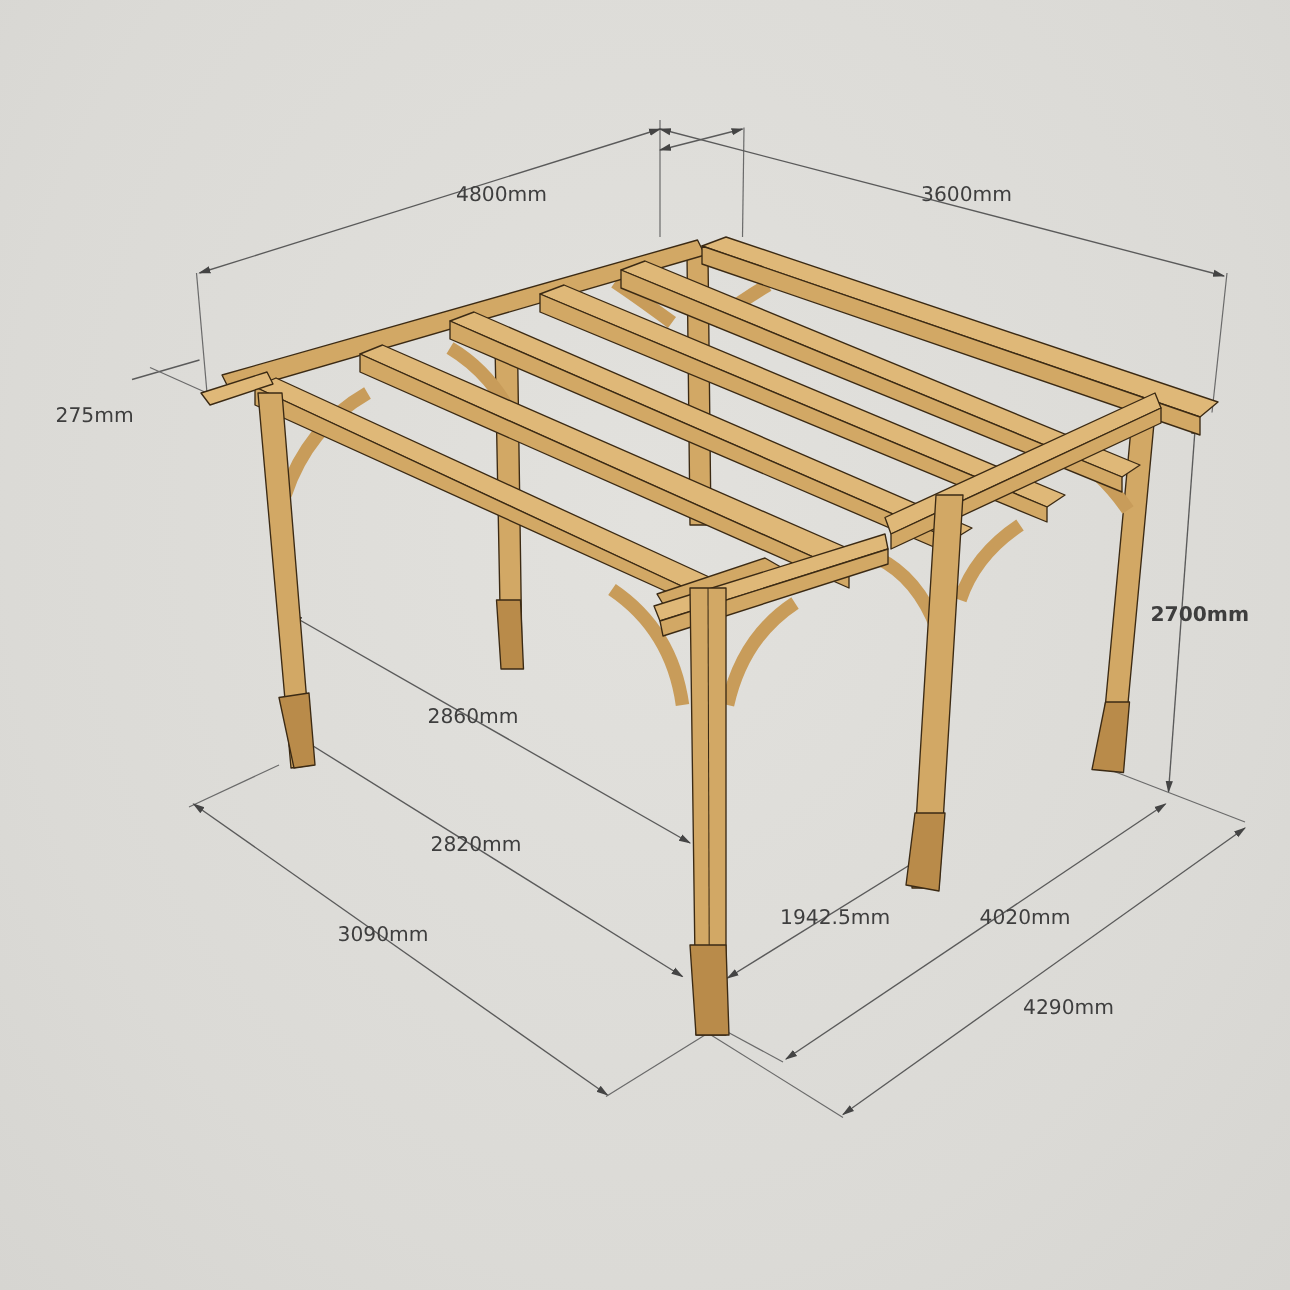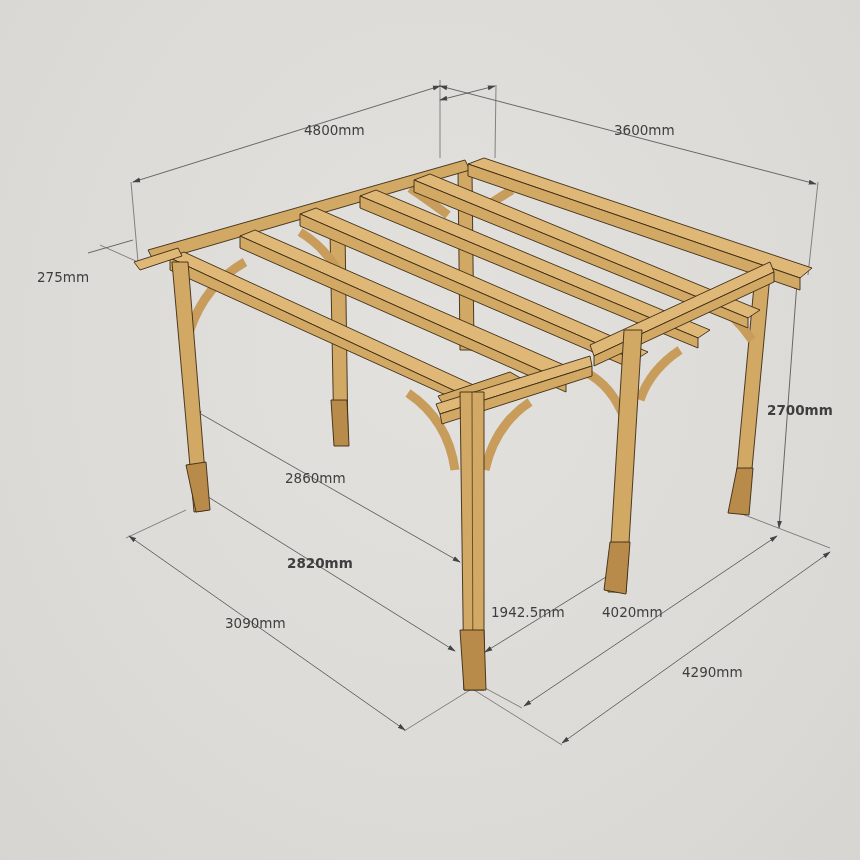--- a/index.html
+++ b/index.html
@@ -123,18 +123,18 @@
     <polygon class="wood" points="624,330 642,330 626,592 608,592"></polygon>
     <polygon class="wood-dk" points="610,542 630,542 626,594 604,590"></polygon>
   </g>
 </svg>
 
 <div class="lbl" style="left:302px; top:124px;">4800mm</div>
 <div class="lbl" style="left:612px; top:124px;">3600mm</div>
 <div class="lbl" style="left:35px; top:247px;margin-top:24px;">275mm</div>
 <div class="lbl" style="left:765px; top:404px;font-weight:bold;">2700mm</div>
 <div class="lbl" style="left:283px; top:472px;text-align:center;">2860mm</div>
-<div class="lbl" style="left:285px; top:557px;font-weight:bold;">2820mm</div>
+<div class="lbl" style="left:285px; top:557px;">2820mm</div>
 <div class="lbl" style="left:223px; top:617px;">3090mm</div>
-<div class="lbl" style="left:489px; top:606px;">1942.5mm</div>
-<div class="lbl" style="left:600px; top:606px;">4020mm</div>
+<div class="lbl" style="left:518px; top:606px;">1942.5mm</div>
+<div class="lbl" style="left:651px; top:606px;">4020mm</div>
 <div class="lbl" style="left:680px; top:666px;">4290mm</div>
 </div>
 
 </body></html>

